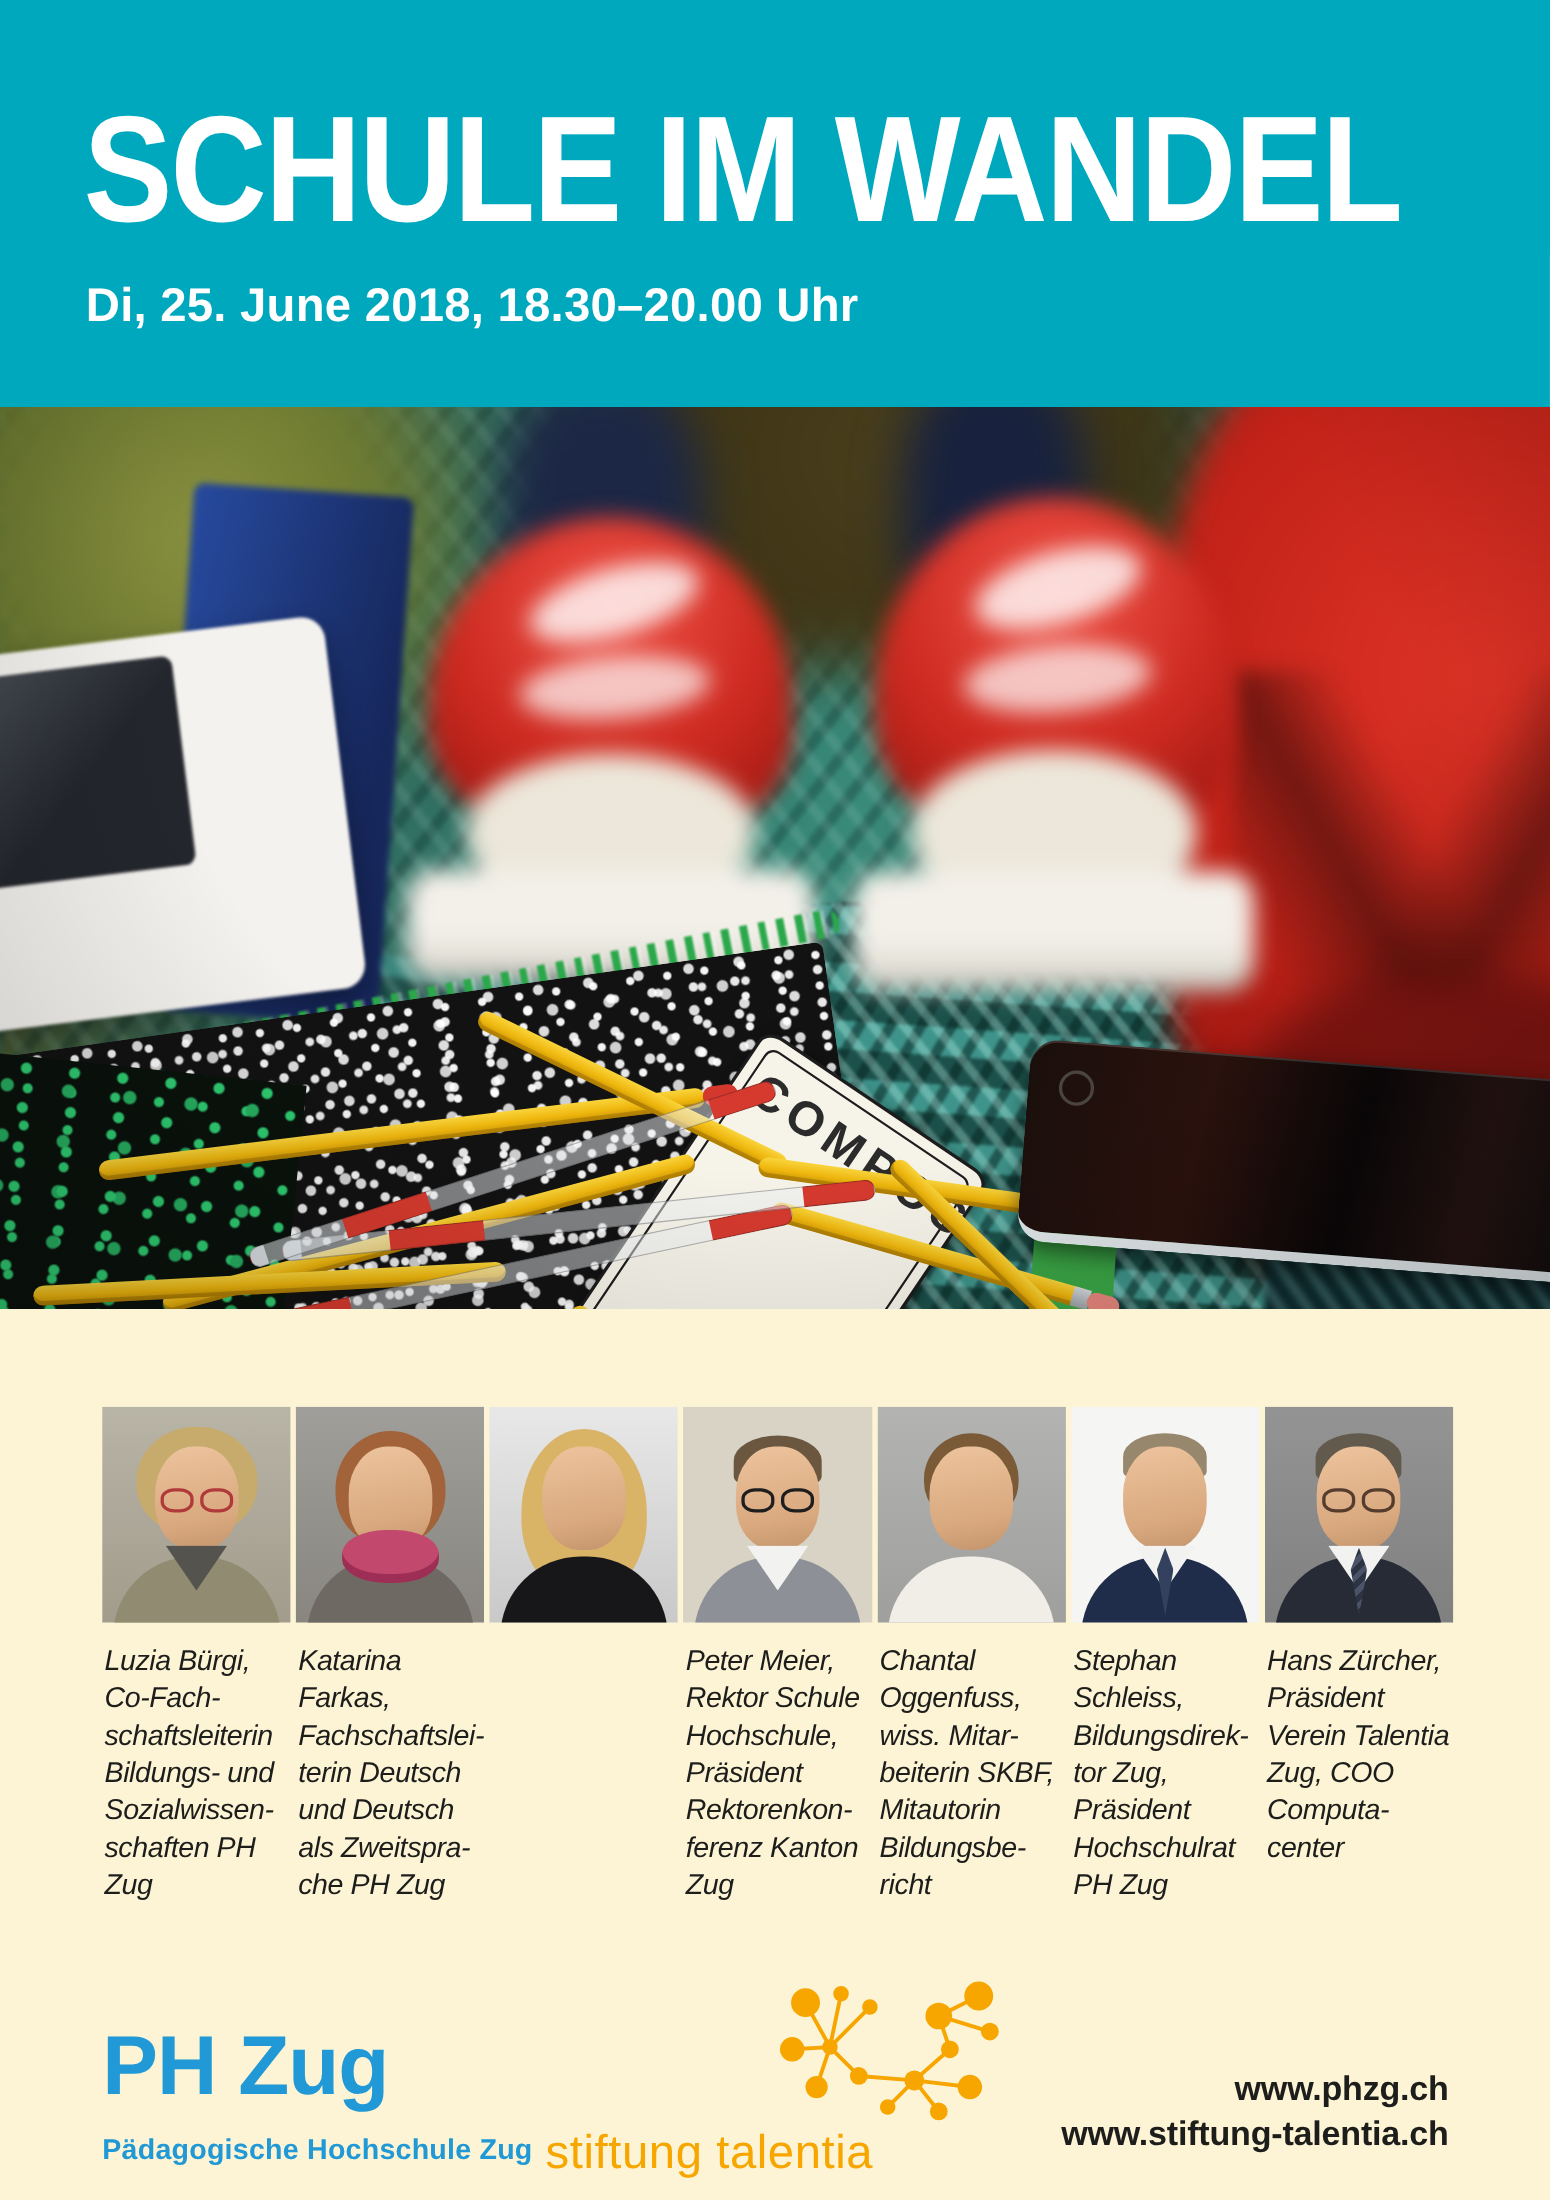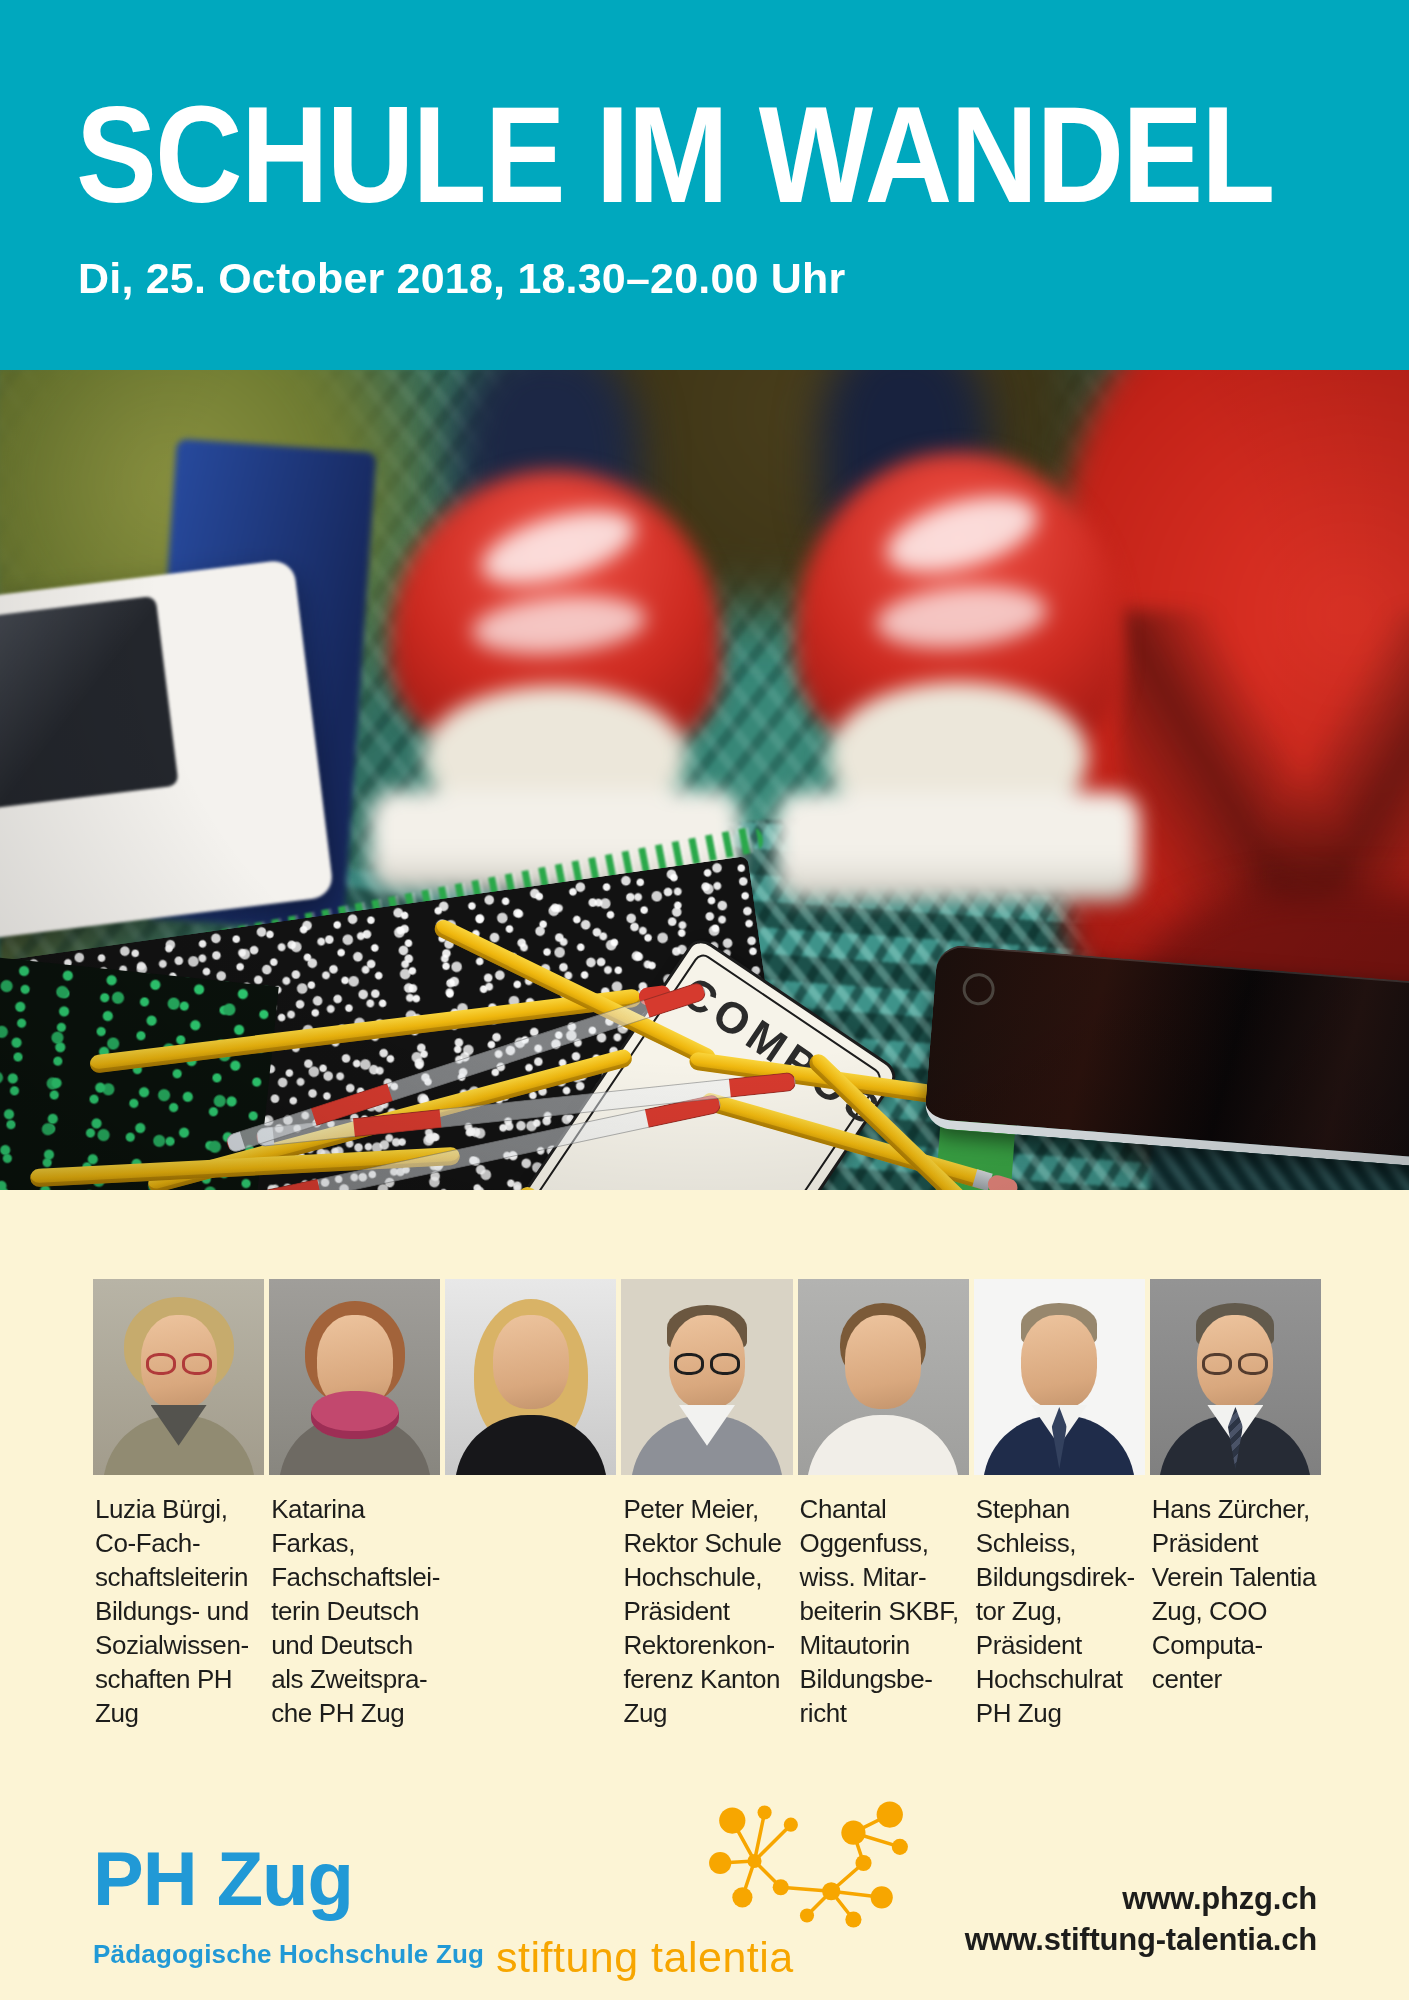--- a/index.html
+++ b/index.html
@@ -98,21 +98,21 @@
   .pen2{left:255px;top:730px;width:540px;transform:rotate(-6deg);}
   .pen3{left:215px;top:688px;width:500px;transform:rotate(-18deg);}
   .h-ipod{left:930px;top:595px;width:545px;height:175px;transform:rotate(4.5deg);border-radius:26px;
     background:linear-gradient(100deg,#1a0f0c,#2b120d 30%,#0a0708 55%,#241311 75%,#0b0a0c);
     border-bottom:9px solid #dfe5e8;box-shadow:0 8px 20px rgba(0,0,0,.5),inset 0 2px 0 rgba(255,255,255,.15);}
   .ipod-btn{left:28px;top:26px;width:26px;height:26px;border:3px solid #4a443e;border-radius:50%;}
   .h-vignette{inset:0;background:radial-gradient(ellipse at 50% 30%,transparent 55%,rgba(0,0,0,.20));}
 
   
   .speakers{position:absolute;left:93px;top:1279px;width:1228px;display:grid;grid-template-columns:repeat(7,1fr);column-gap:5px;}
-  .speaker{margin:0;}
+  .speaker{margin:0;font-style:italic;}
   .portrait{position:relative;height:196px;overflow:hidden;}
   .portrait>div{position:absolute;left:50%;transform:translateX(-50%);}
   .hair{top:22px;width:96px;height:92px;border-radius:50% 50% 46% 46%;background:#8a7a60;}
   .head{top:36px;width:76px;height:94px;background:linear-gradient(170deg,#edc49e,#d9a87e 70%,#c3946c);border-radius:46% 46% 44% 44%;}
   .glasses{top:74px;width:68px;height:20px;display:none;}
   .glasses::before,.glasses::after{content:"";position:absolute;width:24px;height:16px;border:3px solid rgba(60,40,30,.85);border-radius:42%;}
   .glasses::before{left:1px;} .glasses::after{right:1px;}
   .body{bottom:-20px;width:152px;height:80px;border-radius:48% 48% 0 0/90% 90% 0 0;background:#666;}
   .shirt{top:126px;width:56px;height:48px;background:#f2f2f0;clip-path:polygon(0 0,100% 0,50% 85%);display:none;}
   .tie{top:128px;width:15px;height:62px;clip-path:polygon(50% 0,100% 32%,50% 100%,0 32%);background:#33415e;display:none;}
@@ -144,21 +144,21 @@
   .talentia-word{position:absolute;left:0;bottom:10px;font-size:43px;color:var(--talentia-orange,#F7A600);letter-spacing:.5px;white-space:nowrap;}
   .urls{position:absolute;right:92px;top:1878px;text-align:right;font-size:31px;font-weight:bold;line-height:41px;letter-spacing:-.2px;color:var(--ink,#1D1D1B);}
 </style>
 </head>
 <body>
 
 <div>
 
   <header class="header">
     <h1 class="title"><span class="title-inner">SCHULE IM WANDEL</span></h1>
-    <p class="date">Di, 25. October 2018, 18.30–20.00 Uhr</p>
+    <p class="date">Di, 25. June 2018, 18.30–20.00 Uhr</p>
   </header>
 
   <div class="hero">
     <div class="h-rug"></div>
     <div class="h-olive"></div>
     <div class="h-darktop"></div>
     <div class="h-rug-band"></div>
     <div class="h-rug-band2"></div>
     <div class="h-backpack"></div>
     <div class="h-backpack-folds"></div>

